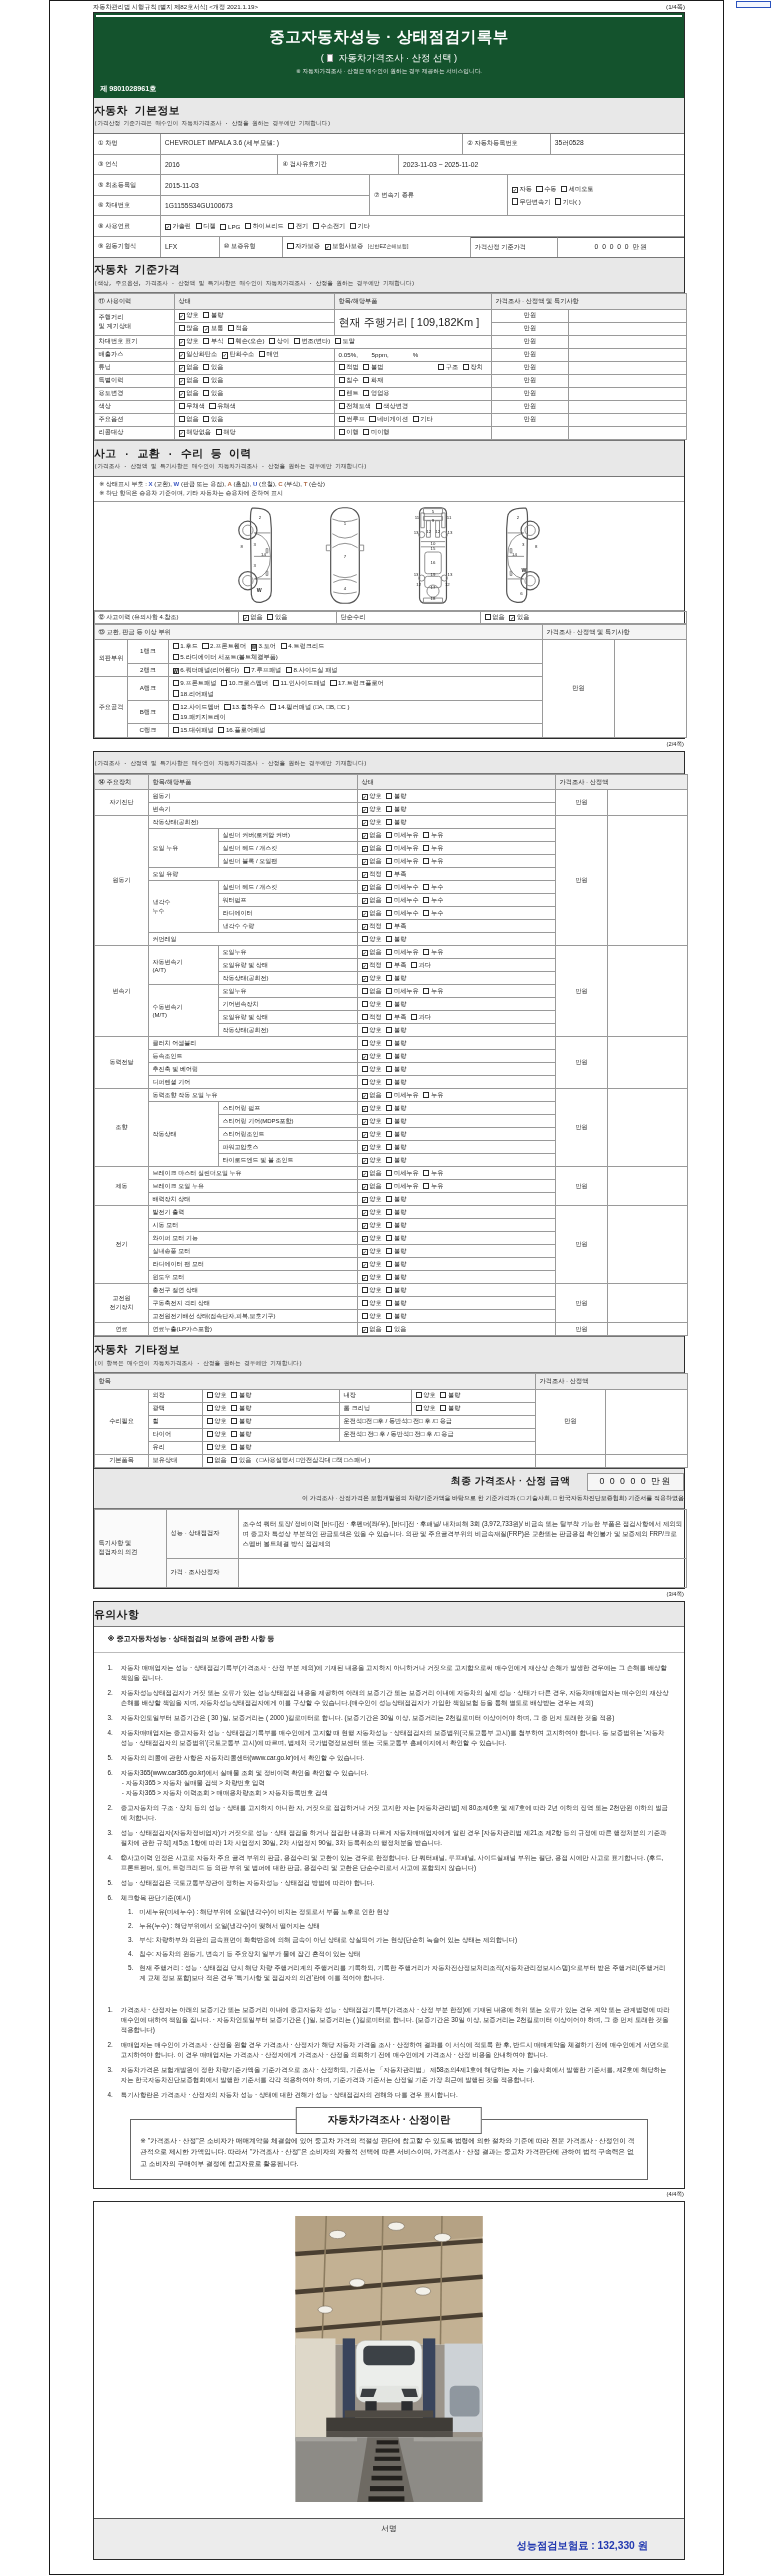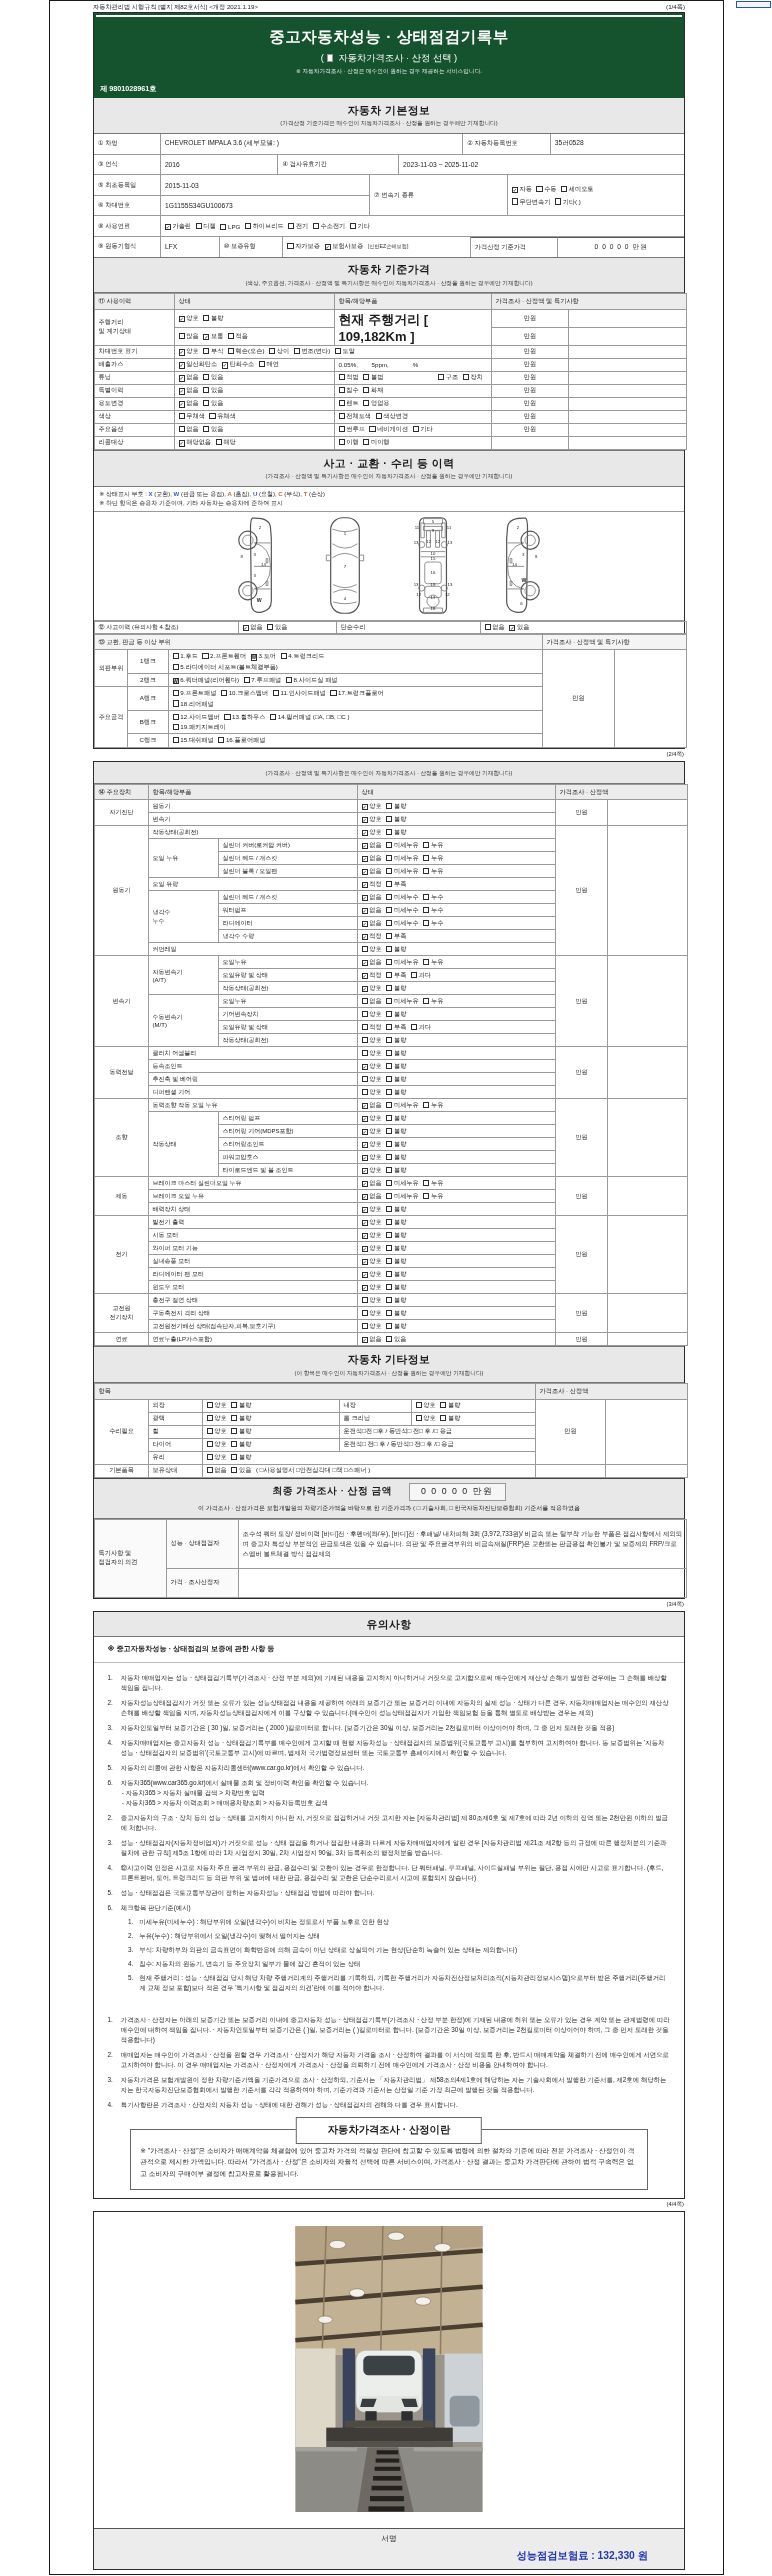--- a/index.html
+++ b/index.html
@@ -14,42 +14,42 @@
   
   .band { background:#14532d; color:#fff; padding:2.1px 2.1px 0 2.1px; }
   .band .stripe { height:2.6px; background:#fff; }
   .band .tt { text-align:center; padding:9.3px 0 3.1px; }
   .band .t1 { font-size:15.5px; font-weight:bold; letter-spacing:0.5px; }
   .band .t2 { font-size:9.3px; margin-top:4.1px; }
   .band .t2 .selbox { display:inline-block; width:6.2px; height:7.7px; background:#fff; border:0.5px solid #999; vertical-align:-1px; margin-right:3.1px; }
   .band .t3 { font-size:5.7px; margin-top:3.1px; color:#eee; }
   .band .docno { font-size:7.2px; font-weight:bold; padding:5.2px 4.1px 4.1px; text-align:left; }
   
-  .shead { background:#e8e8e8; text-align:center; padding:5.7px 0 4.6px; border-bottom:0.5px solid #777; }
+  .shead { background:#e8e8e8; text-align:left; padding:5.7px 0 4.6px; border-bottom:0.5px solid #777;font-family:Liberation Mono, monospace; }
   .shead .h1 { font-size:10.8px; font-weight:bold; letter-spacing:0.5px; }
   .shead .h2 { font-size:5.7px; margin-top:2.6px; color:#333; }
   
   .frow { display:flex; border-bottom:0.5px solid #9a9a9a; }
   .fcell { border-right:0.5px solid #9a9a9a; font-size:6.2px; padding:0 4.1px; display:flex; align-items:center; min-height:19.6px; }
   .fcell:last-child { border-right:none; }
   .flabel { color:#222; }
   .fval { font-size:6.7px; }
   
   .opt { margin-right:4.6px; white-space:nowrap; display:inline-block; }
   .cb { display:inline-block; width:6.2px; height:6.2px; border:1px solid #2e2e2e; margin-right:1.5px; vertical-align:-1px; text-align:center; line-height:4.6px; font-size:5.2px; font-weight:bold; color:#111; background:#fff; }
   .cb.wchk { font-size:4.6px; line-height:5.2px; }
   .cl { font-size:6.2px; }
   
   table { border-collapse:collapse; width:100%; table-layout:fixed; }
   td, th { border:0.5px solid #9a9a9a; font-size:6.2px; padding:1px 3.6px; vertical-align:middle; }
   tr.hdr td { background:#ececec; font-size:6.2px; height:15.5px; }
   .ct td { height:13px; }
   .dt td { height:13px; font-size:6px; }
   .pricecell { text-align:center; color:#222; }
-  .mileage { font-size:13px; font-weight:bold; }
+  .mileage { font-size:11px; font-weight:normal; }
   .pre { white-space:pre; }
   
   .notes { font-size:6px; padding:3.1px 5.2px 2.1px; border-bottom:0.5px solid #9a9a9a; line-height:1.55; }
   .legend b { font-weight:bold; }
   .diagwrap { display:flex; justify-content:center; gap:30px; padding:4.1px 0 5.2px; border-bottom:0.5px solid #9a9a9a; }
   .diagwrap svg { display:block; }
   .diagwrap svg * { vector-effect:non-scaling-stroke; }
   .diagwrap text { font-size:10px; fill:#222; font-family:"Liberation Sans",sans-serif; }
   .diagwrap text.wmark { font-weight:bold; font-size:12px; }
   .outline { fill:none; stroke:#555; stroke-width:1.2; }
@@ -721,21 +721,21 @@
         <tr>
           <td style="text-align:center">기본품목</td>
           <td>보유상태</td>
           <td colspan="3"><span><span class="opt"><span class="cb"></span><span class="cl">없음</span></span><span class="opt"><span class="cb"></span><span class="cl">있음</span></span></span><span style="font-size:6.2px">( □사용설명서 □안전삼각대 □잭 □스패너 )</span></td>
           <td class="pricecell"></td>
               <td class="blank"></td>
         </tr>
       </tbody>
         </table>
 
-      <div style="background:#e8e8e8;border-top:1px solid #444;border-bottom:0.5px solid #777;padding:4.1px 0 4.6px;text-align:center">
+      <div style="background:#e8e8e8;border-top:1px solid #444;border-bottom:0.5px solid #777;padding:4.1px 0 4.6px;text-align:right">
         <div>
           <span style="font-size:9.8px;font-weight:bold;letter-spacing:0.5px">최종 가격조사 · 산정 금액</span>
           <span style="display:inline-block;border:0.5px solid #999;background:#f6f6f6;font-size:8.8px;padding:2.1px 11.3px;margin-left:14.4px;letter-spacing:1.5px">0  0  0  0  0 만원</span>
         </div>
         <div style="font-size:6px;margin-top:3.1px">이 가격조사 · 산정가격은 보험개발원의 차량기준가액을 바탕으로 한 기준가격과 ( □ 기술사회, □ 한국자동차진단보증협회) 기준서를 적용하였음</div>
       </div>
       <table>
         <colgroup>
             <col style="width:72px">
             <col style="width:72px">

